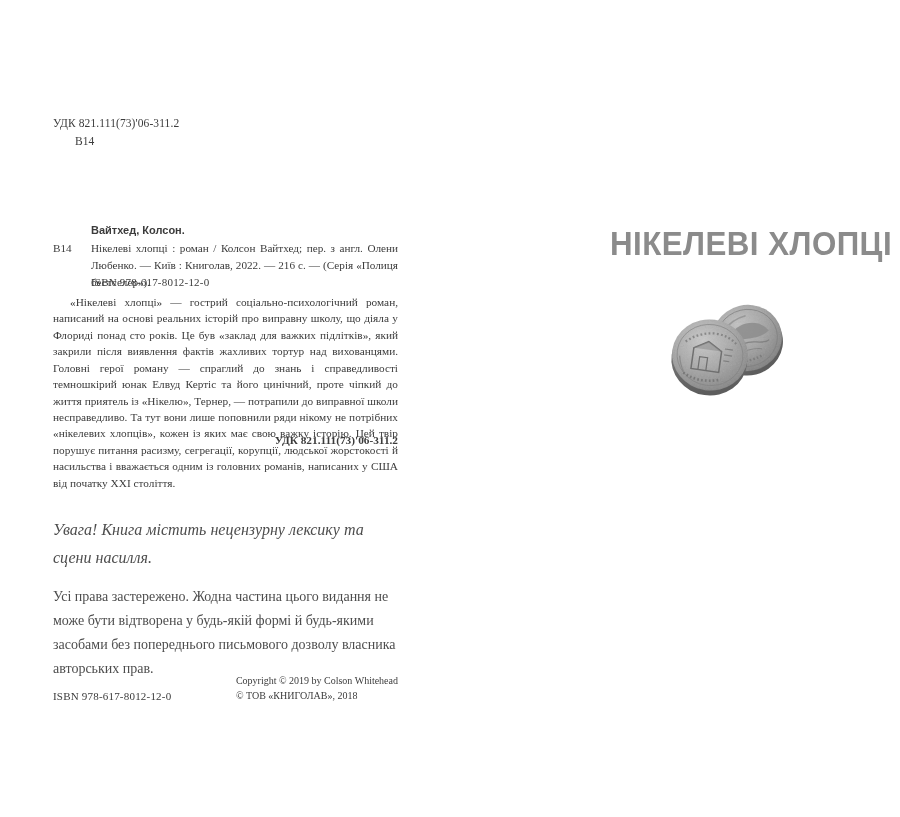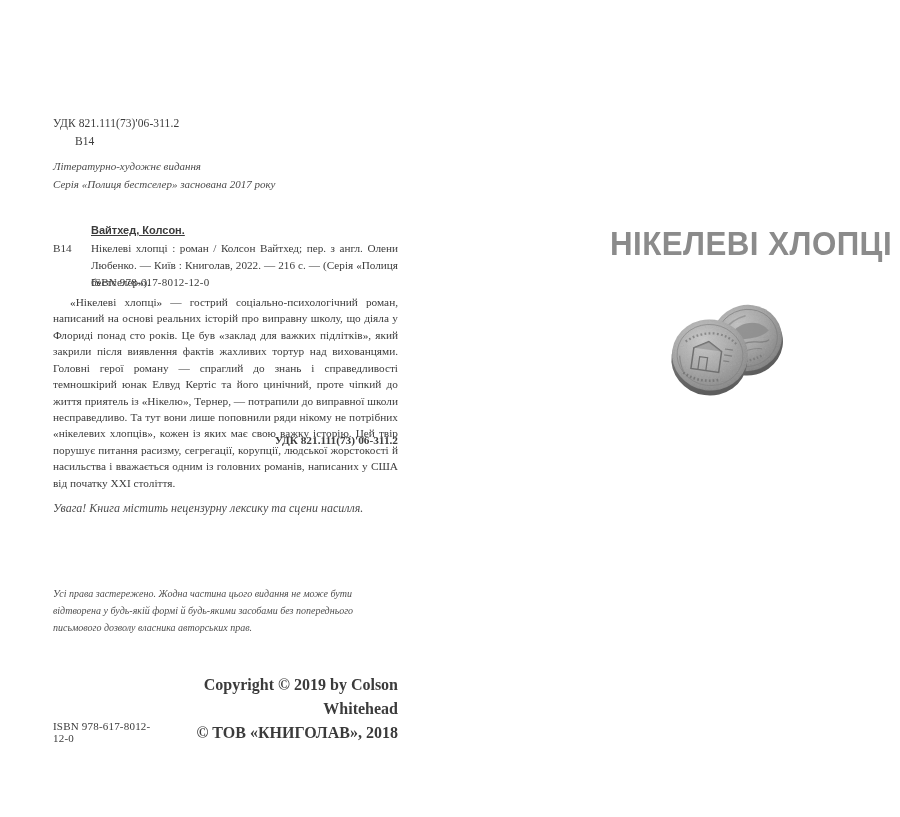--- a/index.html
+++ b/index.html
@@ -66,21 +66,20 @@
     width: 345px;
     font-size: 11.2px;
     line-height: 1.52;
   }
   .cip-author {
     font-family: "Liberation Sans", "DejaVu Sans", sans-serif;
     font-weight: bold;
     font-size: 11px;
     padding-left: 38px;
     margin-bottom: 1px;
-    text-decoration: underline;
   }
   .cip-body {
     position: relative;
     padding-left: 38px;
     text-align: justify;
   }
   .cip-code {
     position: absolute;
     left: 0;
     top: 0;
@@ -110,59 +109,57 @@
     top: 434px;
     left: 0;
     width: 345px;
     text-align: right;
     font-weight: bold;
     font-size: 11.3px;
   }
 
   .warning-block {
     position: absolute;
-    top: 498px;
+    top: 516px;
     left: 0;
     width: 345px;
     font-style: italic;
-    font-size: 12px;
+    font-size: 16px;
     line-height: 1.75;
     color: #4d4d4d;
   }
 
   .rights-block {
     position: absolute;
     top: 585px;
     left: 0;
     width: 345px;
-    font-style: italic;
-    font-size: 10px;
+    font-size: 14px;
     line-height: 1.72;
     color: #4d4d4d;
   }
 
   .footer-row {
     position: absolute;
     top: 673px;
     left: 0;
     width: 345px;
     display: flex;
     align-items: flex-end;
     justify-content: space-between;
   }
   .footer-isbn {
     font-size: 11px;
     letter-spacing: 0.2px;
     padding-bottom: 1px;
   }
   .footer-copy {
-    text-align: right;
-    font-size: 16px;
+    text-align: left;
+    font-size: 10px;
     line-height: 1.5;
-    font-weight: bold;
   }
 
   
   .right-page-inner {
     position: absolute;
     inset: 0;
   }
   .book-title {
     position: absolute;
     left: 150px;
@@ -194,24 +191,20 @@
 <div class="spread">
 
   <div class="page">
     <div class="left-page-inner">
 
       <div class="udk-block">
         <div class="udk-line-1">УДК 821.111(73)'06-311.2</div>
         <div class="udk-line-2">В14</div>
       </div>
 
-      <div class="series-block">
-        <div>Літературно-художнє видання</div>
-        <div>Серія «Полиця бестселер» заснована 2017 року</div>
-      </div>
 
       <div class="cip-block">
         <div class="cip-author">Вайтхед, Колсон.</div>
         <div class="cip-body">
           <span class="cip-code">В14</span>
           <span>Нікелеві хлопці : роман / Колсон Вайтхед; пер. з англ. Олени Любенко. — Київ : Книголав, 2022. — 216 с. — (Серія «Полиця бестселер»).</span>
         </div>
       </div>
 
       <div class="isbn-mid">ISBN 978-617-8012-12-0</div>

